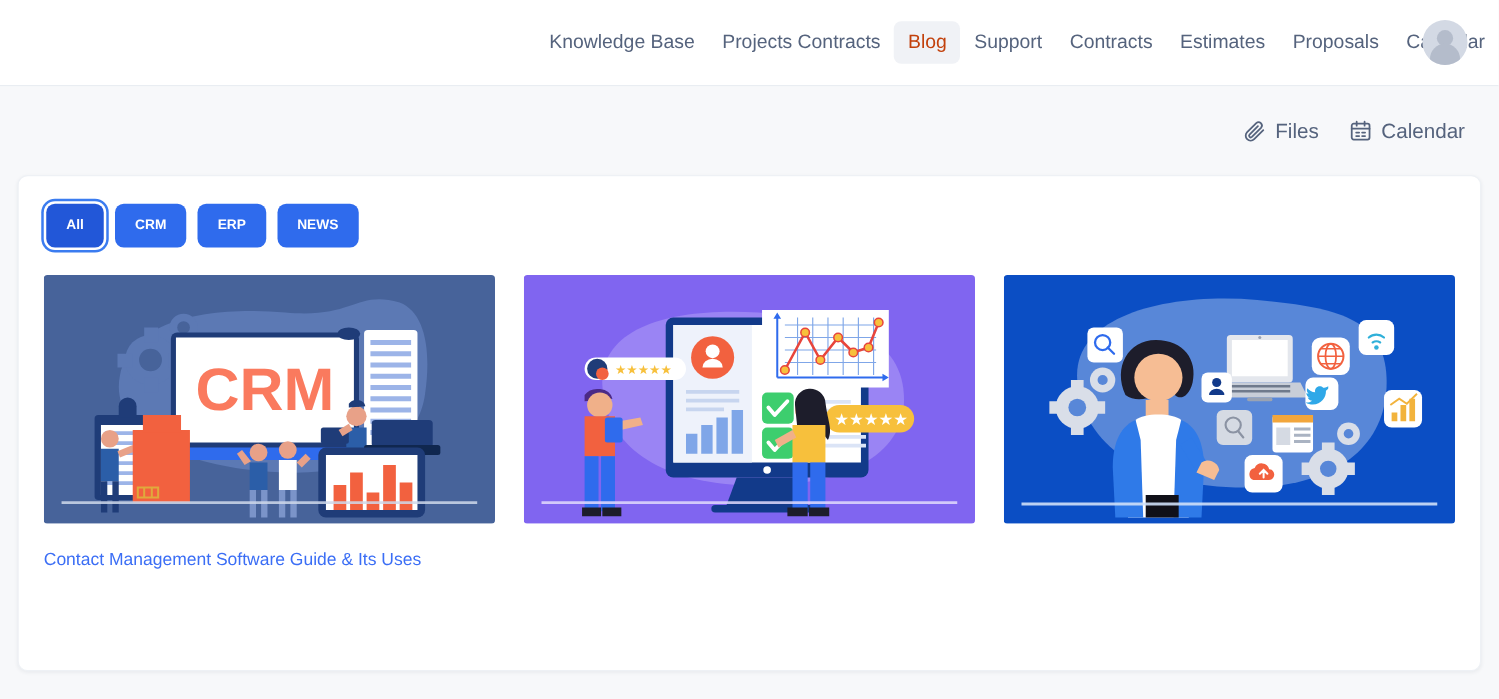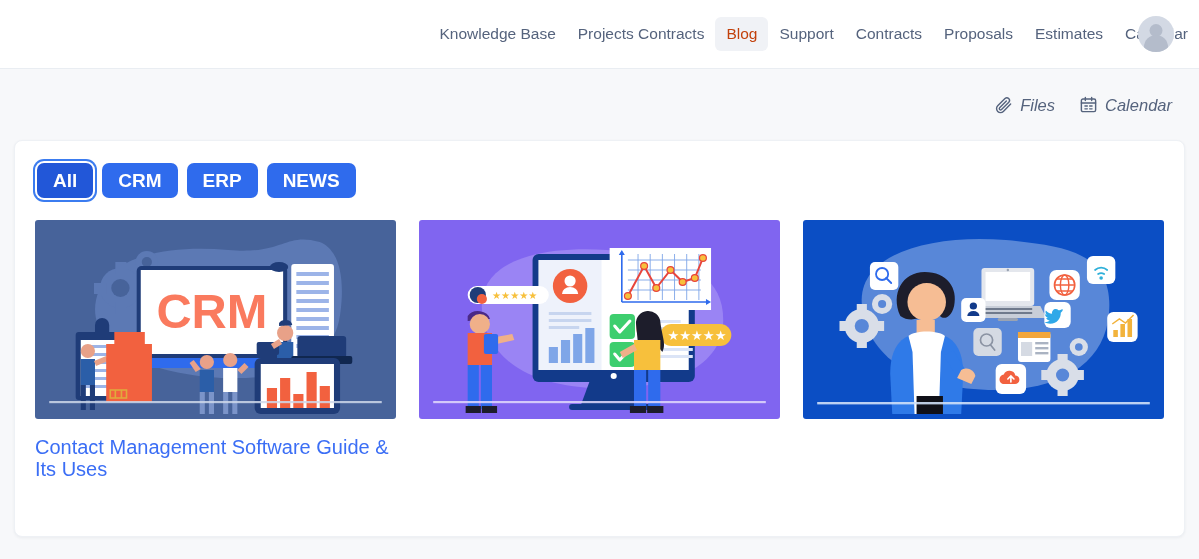--- a/index.html
+++ b/index.html
@@ -77,21 +77,20 @@
     gap: 24px;
   }
   .action {
     display: flex;
     align-items: center;
     gap: 7px;
     color: #55637d;
     font-size: 16.5px;
     cursor: pointer;
     line-height: 20px;
-    font-style: italic;
   }
   .action svg { display: block; }
 
   
   .panel {
     margin: 0 14px;
     background: #ffffff;
     border-radius: 8px;
     border: 1px solid #eef1f5;
     box-shadow: 0 1px 3px rgba(35,45,70,0.06);
@@ -103,21 +102,21 @@
   .filters {
     display: flex;
     align-items: center;
     gap: 9px;
     margin-bottom: 22px;
     padding-left: 2px;
   }
   .chip {
     background: #2f6bed;
     color: #ffffff;
-    font-size: 19px;
+    font-size: 11px;
     font-weight: bold;
     border: none;
     border-radius: 7px;
     padding: 9px 16px;
     cursor: pointer;
     line-height: 17px;
     font-family: "Liberation Sans", sans-serif;
   }
   .chip.selected {
     background: #2257d8;
@@ -134,38 +133,38 @@
   .thumb {
     width: 100%;
     height: 199px;
     border-radius: 3px;
     position: relative;
     overflow: hidden;
   }
   .thumb svg { display: block; width: 100%; height: 100%; }
   .card-title {
     margin-top: 17px;
-    font-size: 20px;
+    font-size: 14px;
     line-height: 22px;
     color: #3b6ef5;
     cursor: pointer;
   }
 </style>
 </head>
 <body>
 
 <div class="topbar">
   <div class="nav">
     <div class="nav-item">Knowledge Base</div>
     <div class="nav-item">Projects Contracts</div>
     <div class="nav-item active">Blog</div>
     <div class="nav-item">Support</div>
     <div class="nav-item">Contracts</div>
+    <div class="nav-item">Estimates</div>
     <div class="nav-item">Proposals</div>
-    <div class="nav-item">Estimates</div>
     <div class="nav-item">Calendar</div>
   </div>
   <div class="avatar">
     <div class="head"></div>
     <div class="body"></div>
   </div>
 </div>
 
 <div class="actions">
   <div class="action">

